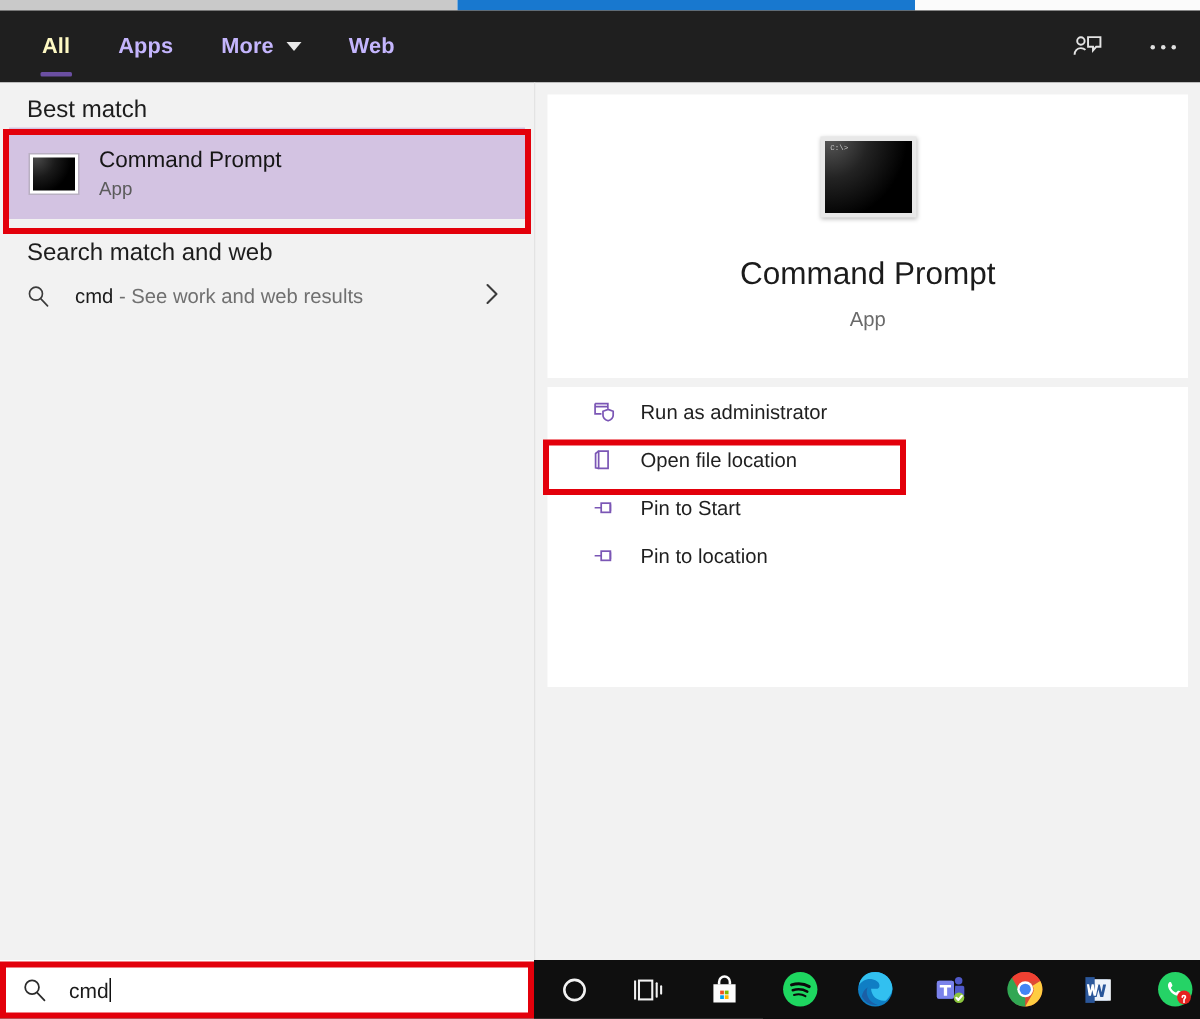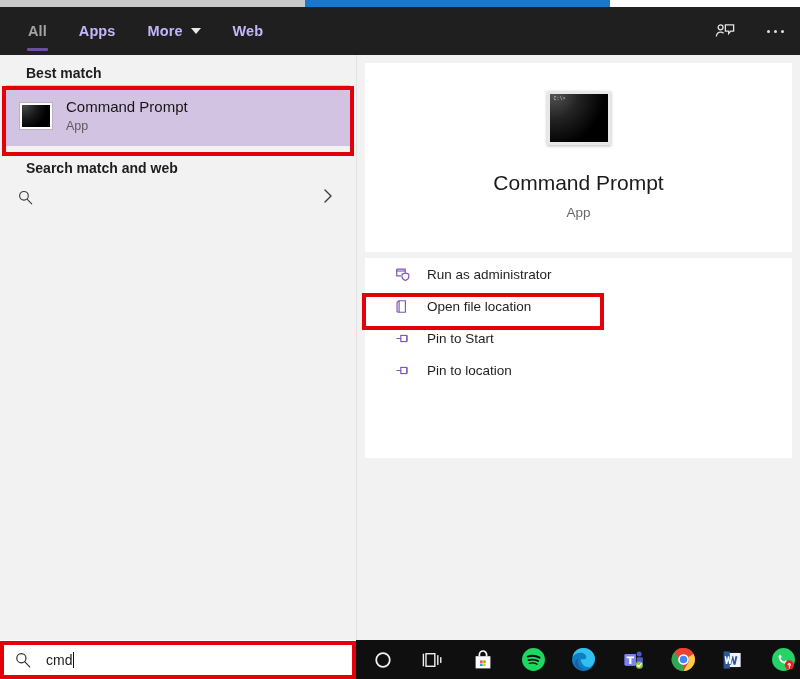--- a/index.html
+++ b/index.html
@@ -43,21 +43,21 @@
     position: relative;
     height: 48px;
     padding: 0 16px;
     display: flex; align-items: center;
     color: #c4b5fd;
     font-size: 14.5px;
     letter-spacing: .1px;
     cursor: default;
     font-weight: bold;
   }
-  .tab.active { font-weight: bold; color: #a3a3a3; }
+  .tab.active { font-weight: bold; color: #fef9c3; }
   .tab.active::after {
     content: "";
     position: absolute; left: 15px; right: 15px; bottom: 4px;
     height: 3px; background: #6b4fa2; border-radius: 1px;
   }
   .tab .caret {
     display: inline-block; margin-left: 8px;
     width: 0; height: 0;
     border-left: 5px solid transparent;
     border-right: 5px solid transparent;
@@ -71,22 +71,22 @@
   #ellipsis-dots { display: flex; gap: 4px; }
   #ellipsis-dots i { width: 3px; height: 3px; background: #e0e0e0; border-radius: 50%; display: block;}
 
   
   #results-pane {
     position: absolute; left: 0; top: 48px; width: 356px; height: 585px;
     background: #f2f2f2;
     border-right: 1px solid #e3e3e3;
   }
   .section-label {
-    font-size: 14px; font-weight: bold; color: #1d1d1d;
-    padding: 10px 0 8px 26px;
+    font-size: 16px; font-weight: normal; color: #1d1d1d;
+    padding: 10px 0 8px 18px;
   }
   #best-match-row {
     position: absolute; left: 6px; top: 30px; width: 344px; height: 61px;
     background: #d3c3e2;
     display: flex; align-items: center;
   }
   #bm-icon {
     width: 32px; height: 26px; margin-left: 14px; margin-right: 14px;
     background: #ffffff; padding: 2px 2px 2px 2px;
     box-sizing: border-box;
@@ -265,20 +265,23 @@
     </div>
 
     <div id="work-web-label" class="section-label">Search match and web</div>
 
     <div id="work-web-row">
       <div id="ww-magnifier">
         <svg width="17" height="17" viewBox="0 0 20 20" fill="none" stroke="#3b3b3b" stroke-width="1.3">
           <circle cx="8.2" cy="8" r="5.1"></circle>
           <line x1="12.1" y1="12.1" x2="17.3" y2="17.6" stroke-linecap="round"></line>
         </svg>
+      </div>
+      <div id="ww-text">
+        <span class="q">cmd</span><span class="rest"> - See work and web results</span>
       </div>
       <div id="ww-chevron">
         <svg width="12" height="18" viewBox="0 0 12 18" fill="none" stroke="#3b3b3b" stroke-width="1.4">
           <polyline points="3,3 9,9 3,15" stroke-linecap="round" stroke-linejoin="round"></polyline>
         </svg>
       </div>
     </div>
   </div>
 
   <div id="detail-pane">

